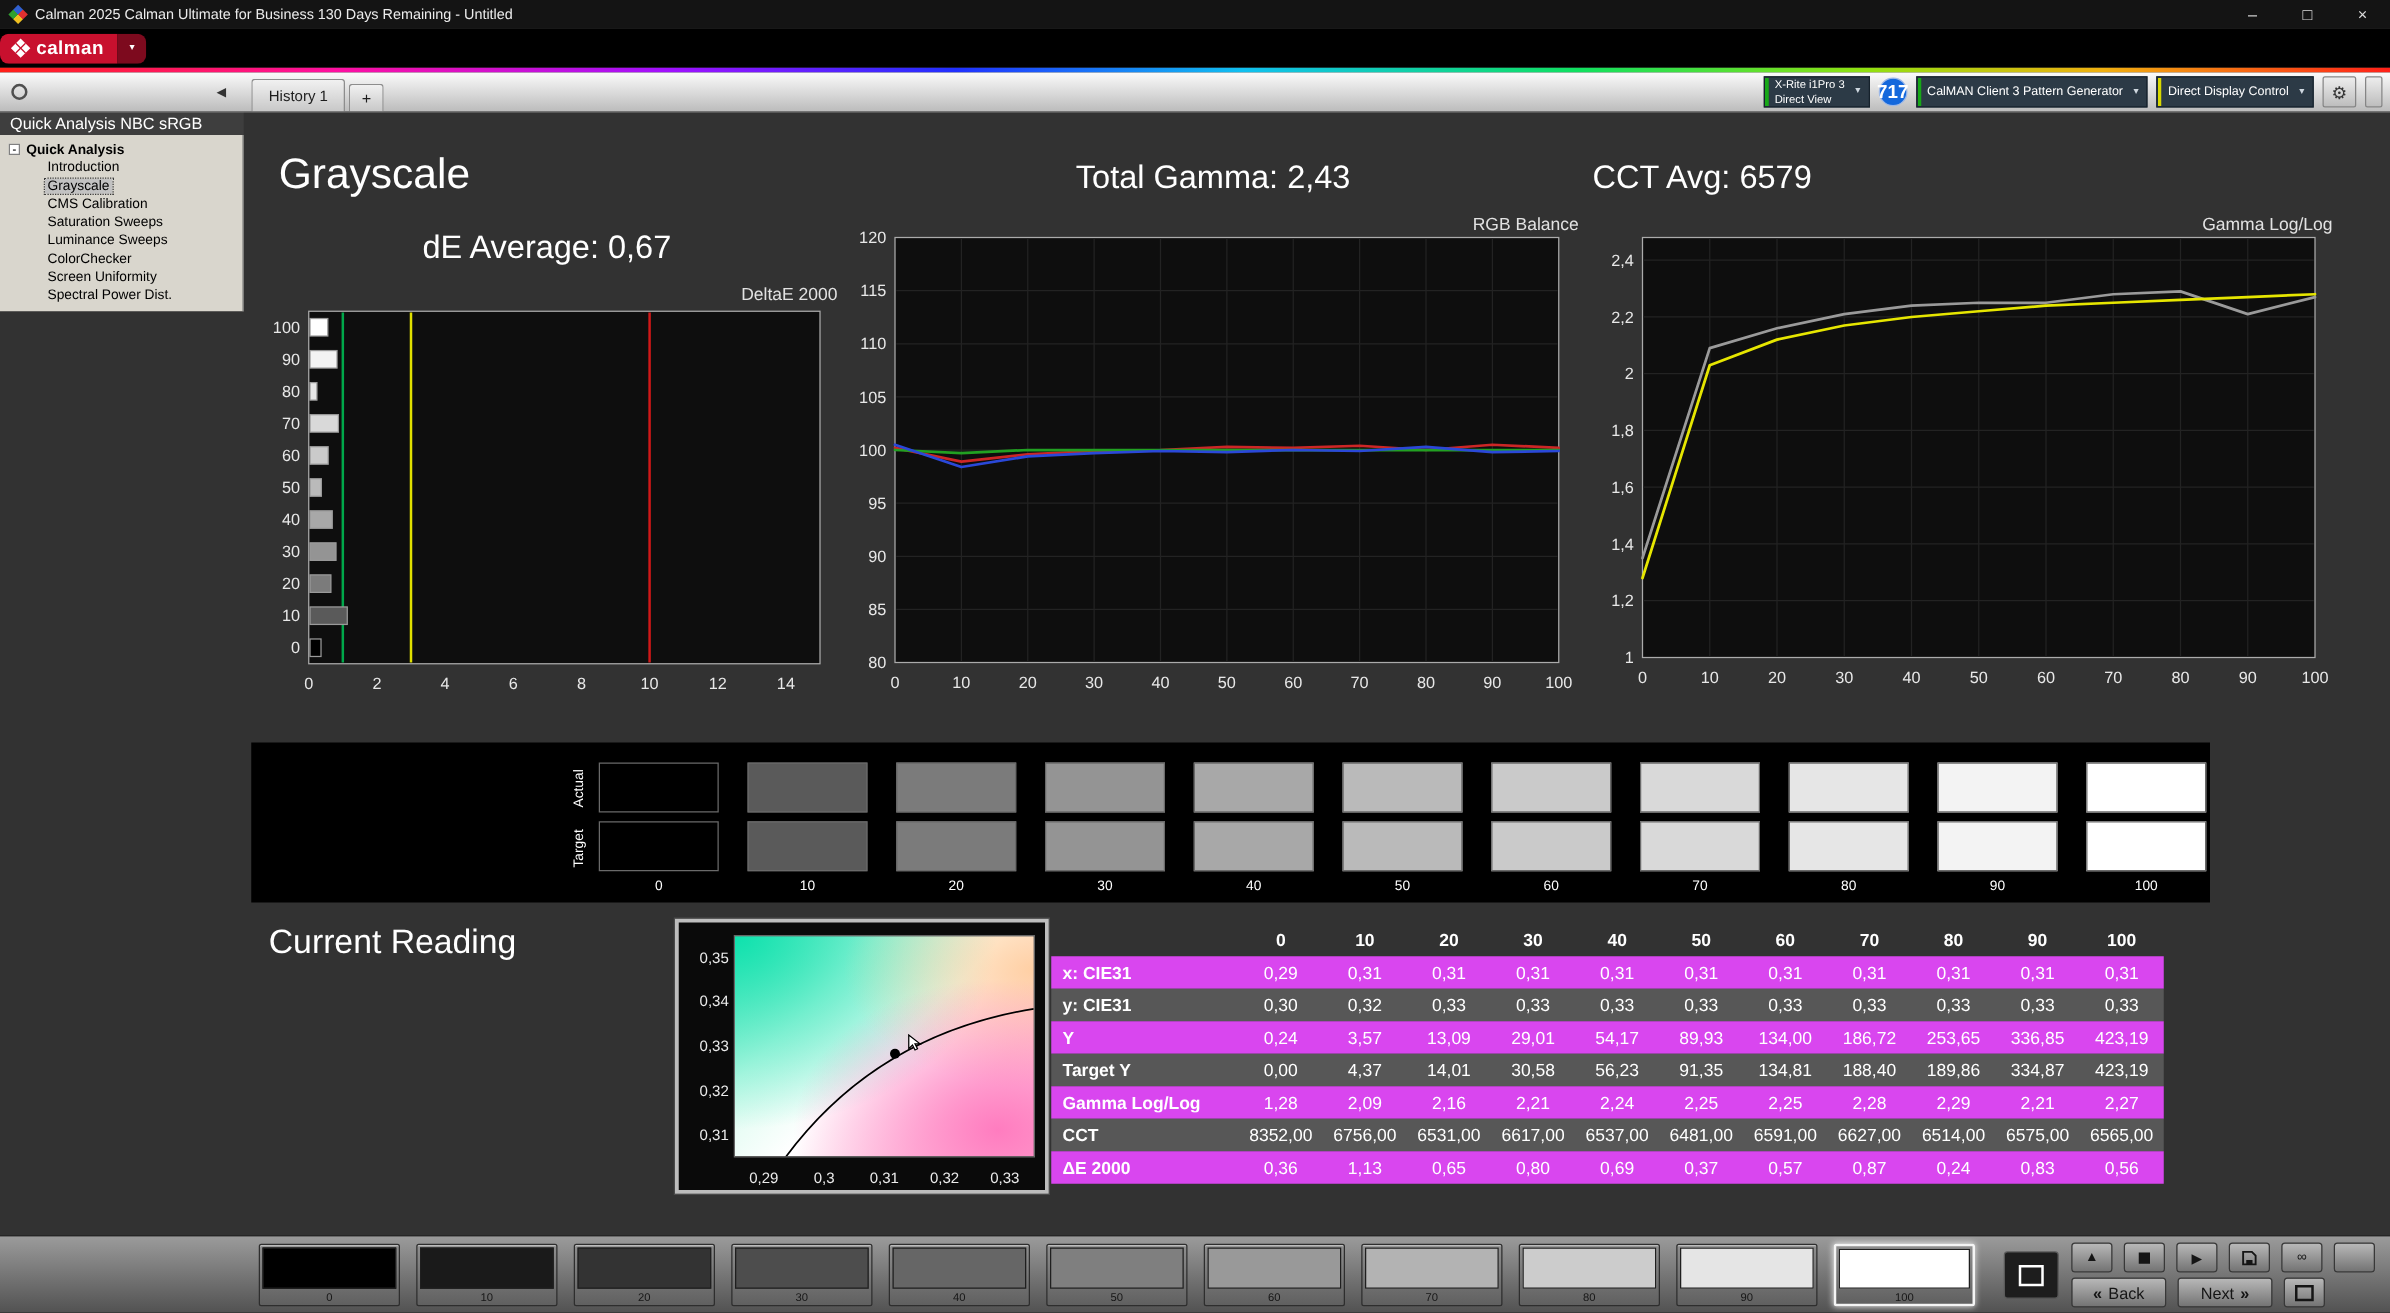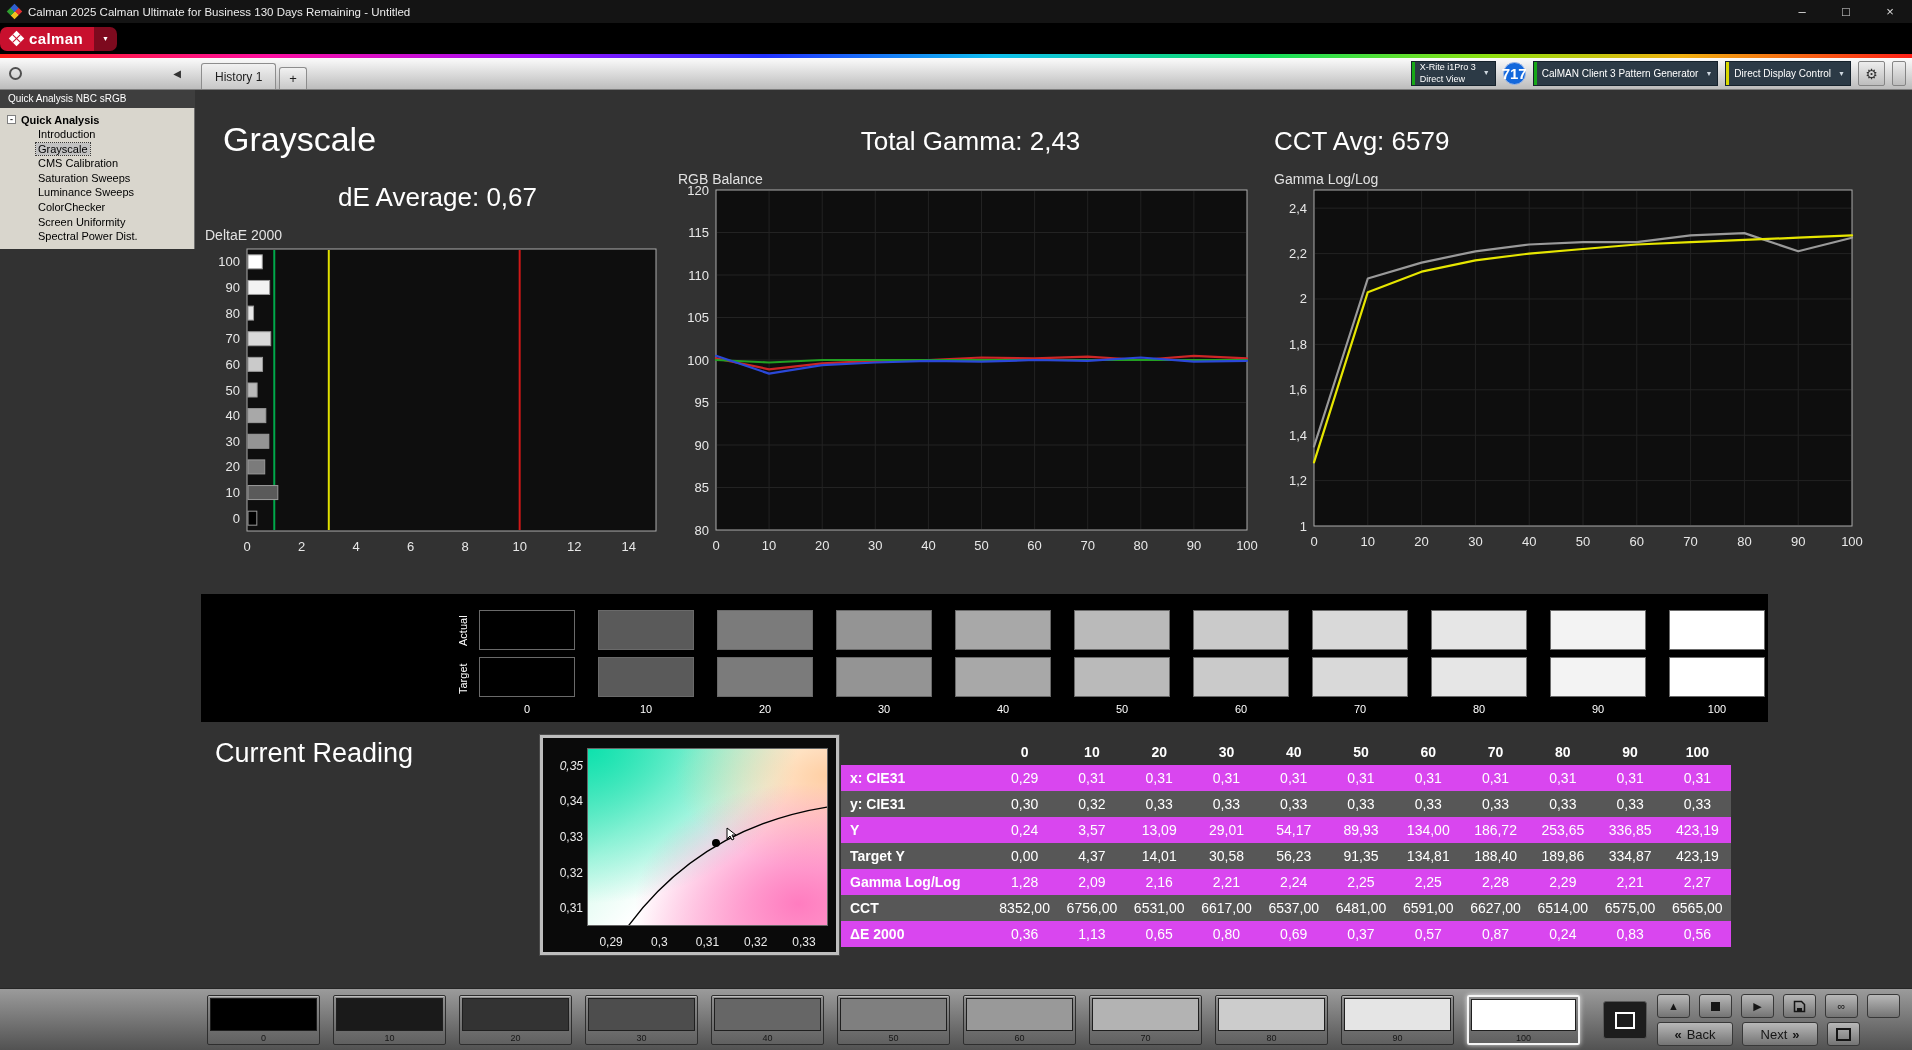--- a/index.html
+++ b/index.html
@@ -37,35 +37,35 @@
   .dd .chev{font-size:7px;color:#cfd8e0}
   .dd.green{box-shadow:inset 3px 0 0 #17a817}
   .dd.yellow{box-shadow:inset 3px 0 0 #d8d800}
   #meter-dd{font-size:9px;line-height:1.25}
   #source-dd,#display-dd{font-size:10px}
   #meter-badge{width:23px;height:23px;border-radius:50%;background:#1468dc;border:1px solid #9cb8e8;color:#fff;font-size:15px;font-weight:bold;display:flex;align-items:center;justify-content:center;box-sizing:border-box}
   .tool-btn{width:27px;height:25px;background:linear-gradient(#ededed,#bdbdbd);border:1px solid #858585;display:flex;align-items:center;justify-content:center;font-size:14px;color:#333;border-radius:2px;box-sizing:border-box}
   #edge-btn{width:14px}
 
   
-  #sidebar-header{position:absolute;top:89px;left:0;width:195px;height:19px;background:#3e3e3e;color:#fff;font-size:10px;display:flex;align-items:center;padding-left:8px;box-sizing:border-box;z-index:5}
+  #sidebar-header{position:absolute;top:89px;left:0;width:195px;height:19px;background:#3e3e3e;color:#fff;font-size:13px;display:flex;align-items:center;padding-left:8px;box-sizing:border-box;z-index:5}
   #sidebar-tree{position:absolute;top:108px;left:0;width:195px;height:141px;background:#d9d6cd;border-right:1px solid #6e6e6e;font-size:11px;color:#000;padding:4px 0 0 7px;box-sizing:border-box;z-index:5}
   #tree-root{font-weight:bold;display:flex;align-items:center;gap:5px;height:15px}
   #tree-expander{width:9px;height:9px;border:1px solid #808080;background:#fff;font-size:9px;line-height:6px;text-align:center;color:#333;box-sizing:border-box;flex:none}
   .tree-item{height:14.6px;line-height:14.6px;padding-left:29px;white-space:nowrap}
   .tree-item span{padding:0 2px}
   .tree-item.selected span{background:#c2c2c2;outline:1px dotted #3a3a3a}
 
   
   .big-title{position:absolute;color:#fff;font-weight:400}
   #grayscale-title{left:223px;top:120px;font-size:34px}
   #de-average{left:205px;top:182px;width:465px;text-align:center;font-size:26px;color:#fff;position:absolute}
   #rgb-title{left:678px;top:126px;width:585px;text-align:center;font-size:26px}
   #cct-title{left:1274px;top:126px;width:592px;text-align:left;font-size:26px}
-  .chart-sub{position:absolute;color:#e2e2e2;font-size:14px;text-align:left}
+  .chart-sub{position:absolute;color:#e2e2e2;font-size:14px;text-align:right}
   #deltae-sub{left:205px;top:227px;width:465px}
   #rgb-sub{left:678px;top:171px;width:585px}
   #gamma-sub{left:1274px;top:171px;width:592px}
   svg.chart{position:absolute}
   #deltae-chart{left:205px;top:243px}
   #rgb-chart{left:678px;top:184px}
   #gamma-chart{left:1274px;top:184px}
   svg .tick{fill:#e8e8e8;font-size:13px;font-family:"Liberation Sans",sans-serif}
 
   
@@ -396,21 +396,21 @@
 <div id="cie-panel" data-interactable="true">
   <div id="cie-plot" data-interactable="false">
     <svg width="100%" height="100%" viewBox="0 0 100 100" preserveAspectRatio="none" style="position:absolute;left:0;top:0" data-interactable="false">
       <path d="M14,106 Q45,45 100,33" fill="none" stroke="#000" stroke-width="1.4" vector-effect="non-scaling-stroke"></path>
     </svg>
   </div>
   <div id="cie-point" data-interactable="false" style="left: 168.694px; top: 100.696px;"></div>
   <svg id="cie-cursor" width="14" height="14" data-interactable="false" style="left: 176.694px; top: 102.696px;">
     <polygon points="2,1 2,12 5,9 7,13 9,12 7,8 11,8" fill="#fff" stroke="#000" stroke-width="1"></polygon>
   </svg>
-<span class="cie-ylab" data-interactable="false" style="top: 20.8px; font-style: italic;">0,35</span>
+<span class="cie-ylab" data-interactable="false" style="top: 20.8px;">0,35</span>
     <span class="cie-ylab" data-interactable="false" style="top: 56.4px;">0,34</span>
     <span class="cie-ylab" data-interactable="false" style="top: 92px;">0,33</span>
     <span class="cie-ylab" data-interactable="false" style="top: 127.6px;">0,32</span>
     <span class="cie-ylab" data-interactable="false" style="top: 163.2px;">0,31</span>
     <span class="cie-xlab" data-interactable="false" style="left: 53.1px;">0,29</span>
     <span class="cie-xlab" data-interactable="false" style="left: 101.3px;">0,3</span>
     <span class="cie-xlab" data-interactable="false" style="left: 149.5px;">0,31</span>
     <span class="cie-xlab" data-interactable="false" style="left: 197.7px;">0,32</span>
     <span class="cie-xlab" data-interactable="false" style="left: 245.9px;">0,33</span>
   </div>

